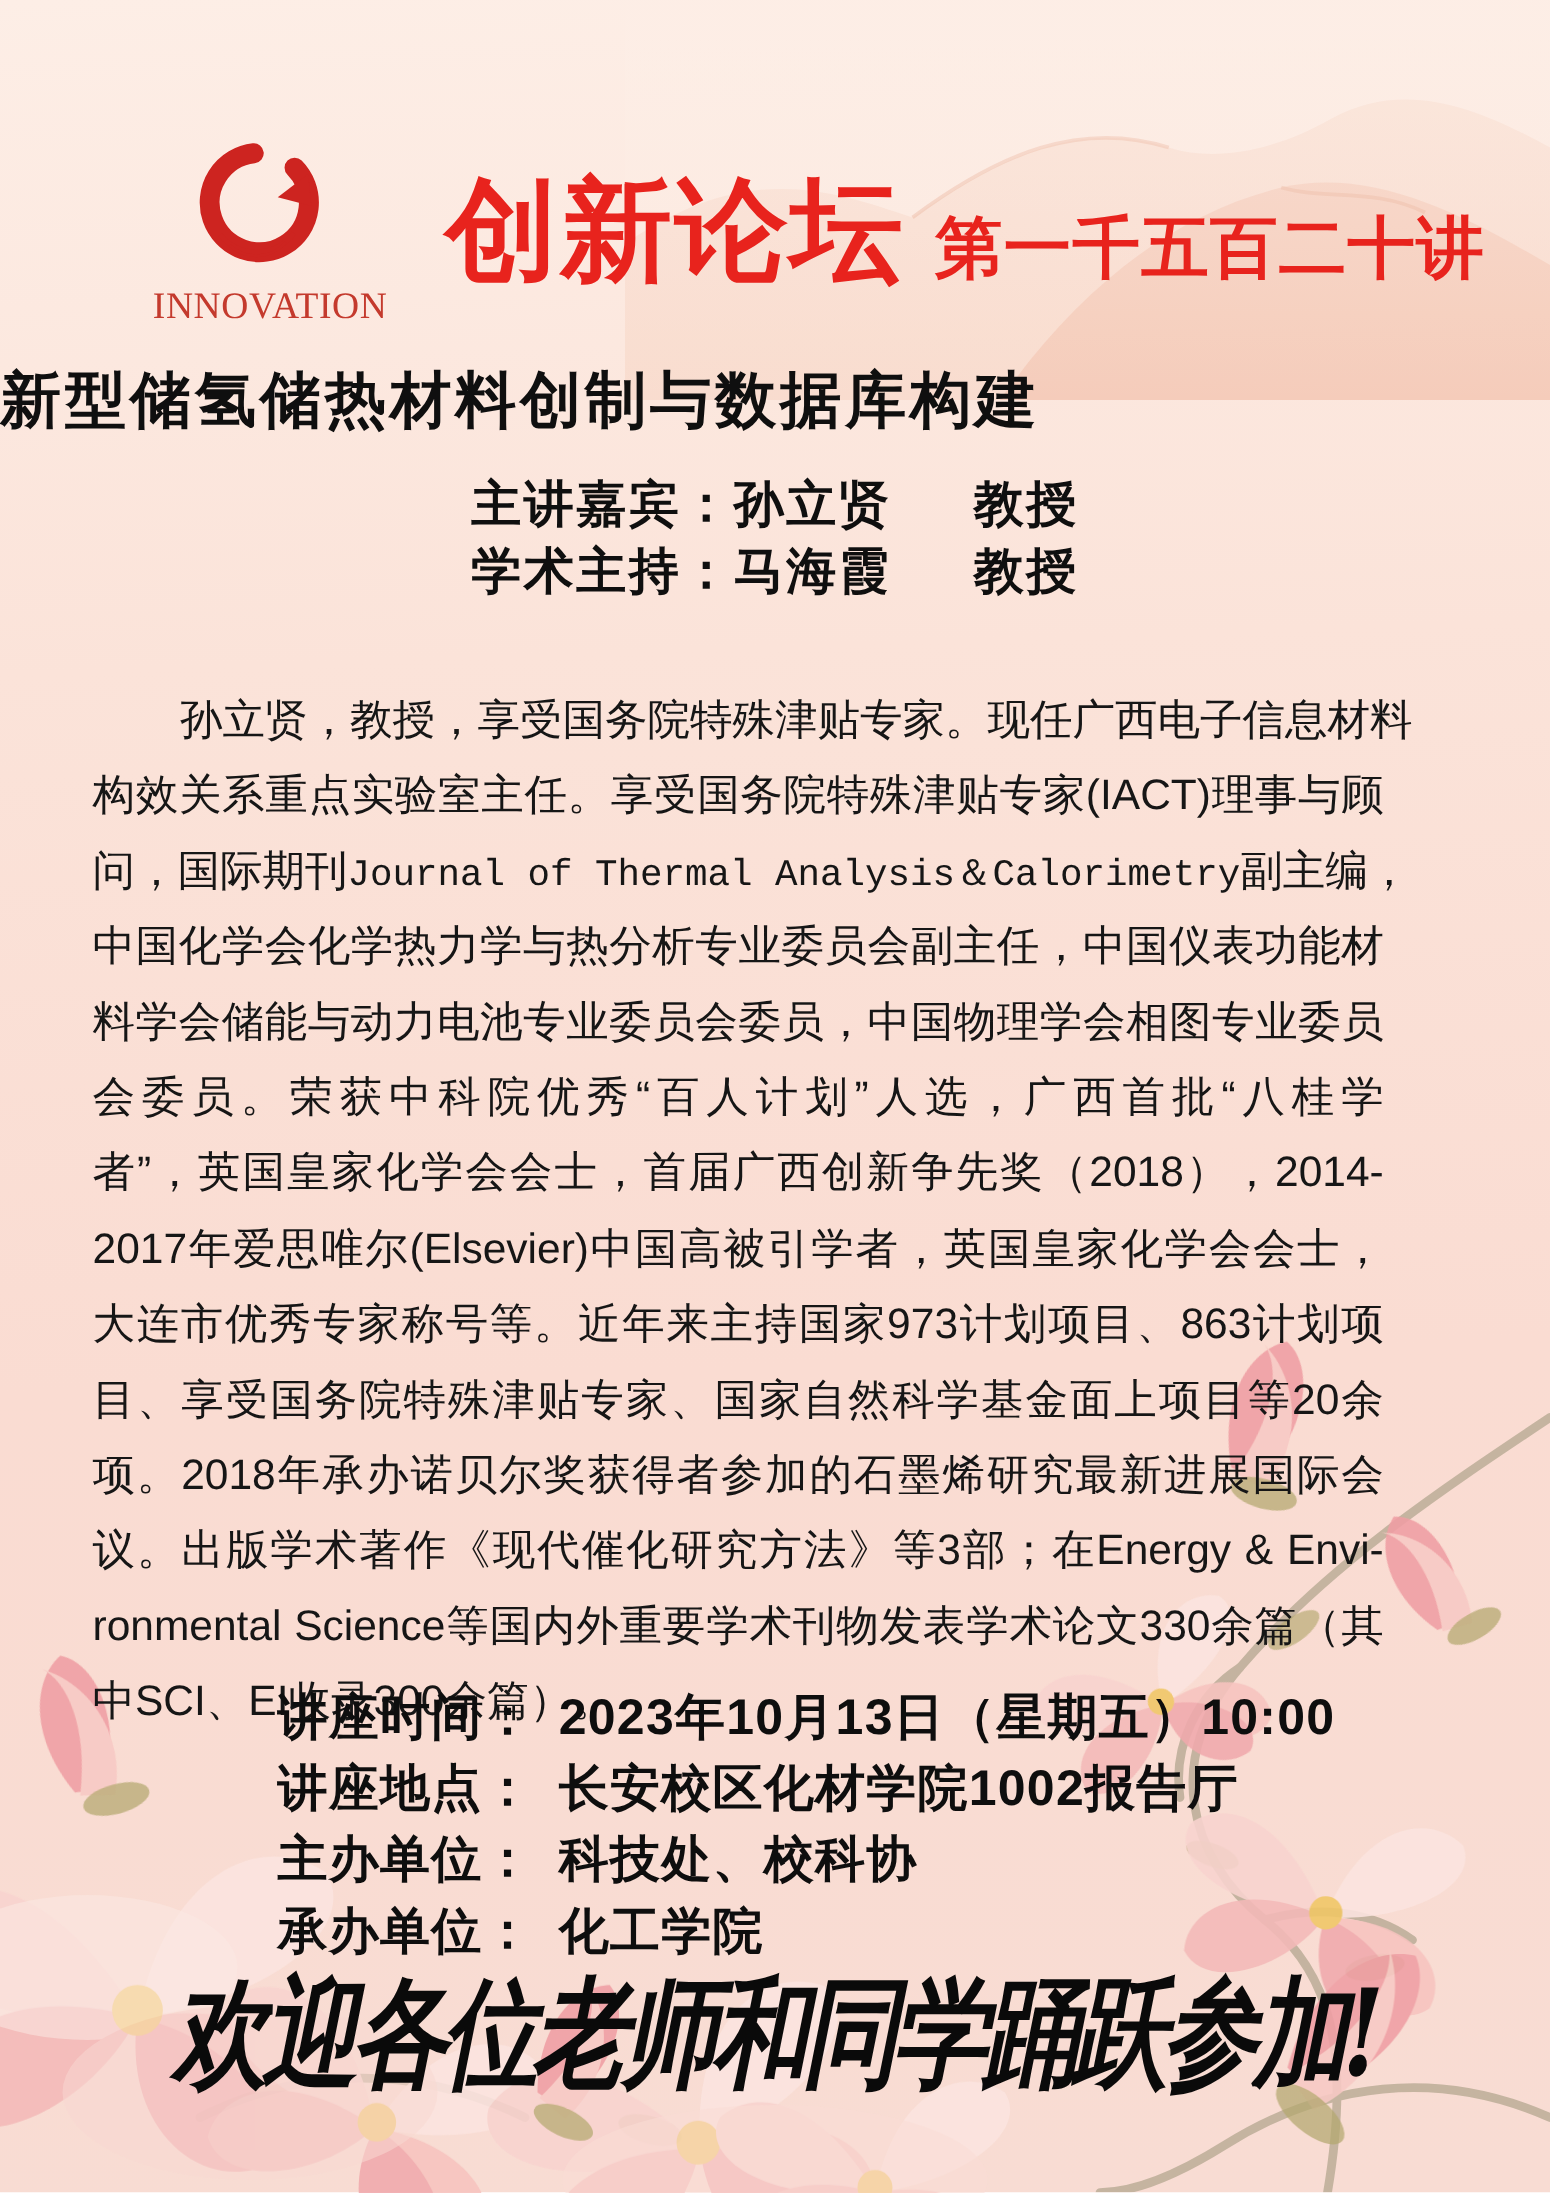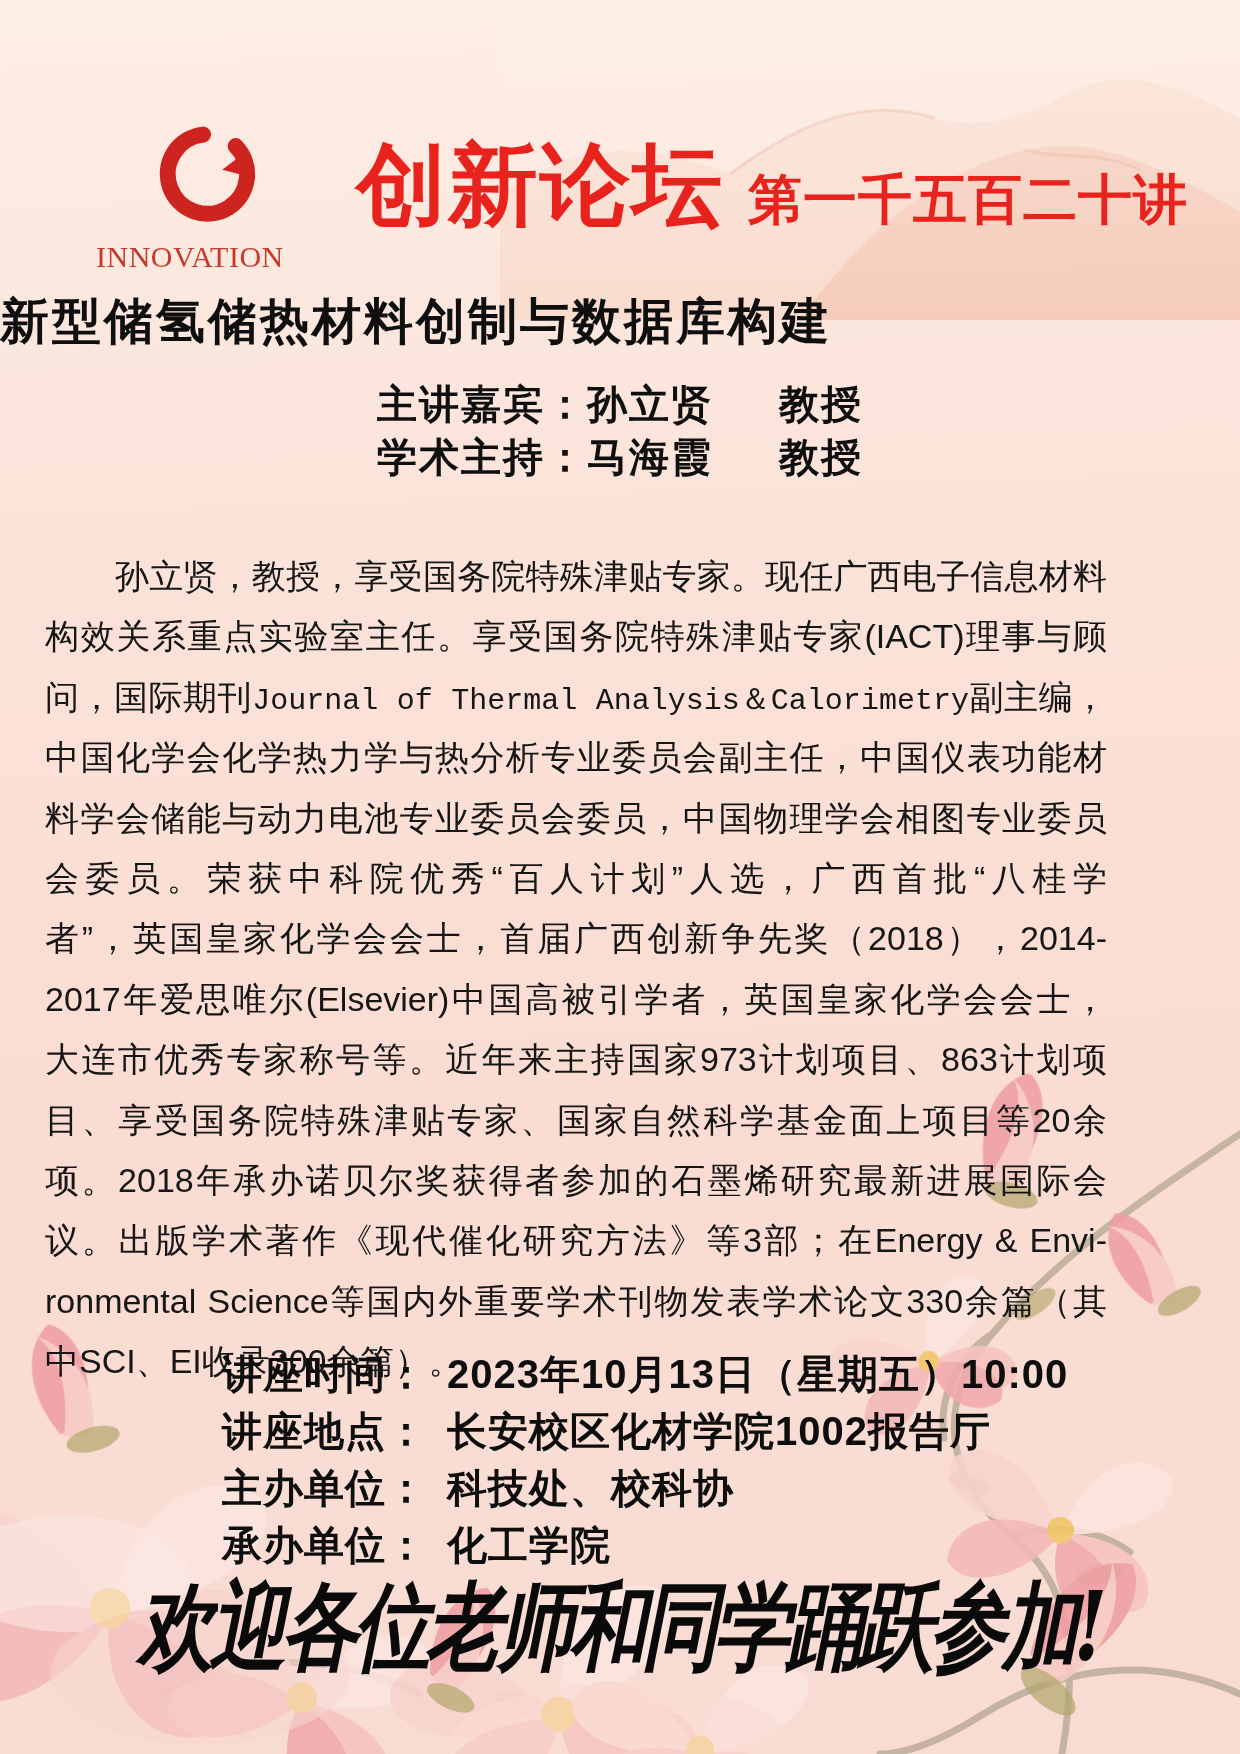--- a/index.html
+++ b/index.html
@@ -6,36 +6,36 @@
   .page {
     position:relative; width:1240px; height:1754px; overflow:hidden;
     background: linear-gradient(178deg, #fdeee6 0%, #fbe3d9 30%, #fadcd2 62%, #f8dcd3 100%);
     font-family:"Liberation Sans","DejaVu Sans",sans-serif;
     color:#141414;
   }
   .deco { position:absolute; z-index:1; pointer-events:none; }
   .bg-mountains { top:0; right:0; width:740px; height:320px; }
   .bg-flowers { left:0; bottom:0; width:1240px; height:700px; }
 
-  .logo-block { position:absolute; left:96px; top:108px; width:214px; text-align:left; z-index:2; }
+  .logo-block { position:absolute; left:96px; top:96px; width:214px; text-align:right; z-index:2; }
   .logo-mark { width:128px; height:130px; display:block; margin:0 auto; }
   .logo-word { font-family:"Liberation Serif","DejaVu Serif",serif; font-size:30px; color:#c43a2d; letter-spacing:0.5px; margin-top:2px; }
 
   .forum-title { position:absolute; left:356px; top:140px; font-size:90px; font-weight:800; color:#e8231d; letter-spacing:2px; z-index:2; line-height:1; }
   .lecture-number { position:absolute; left:748px; top:172px; font-size:54px; font-weight:700; color:#e8231d; letter-spacing:1px; z-index:2; line-height:1; }
 
   .main-title { position:absolute; left:0; top:293px; width:1240px; text-align:left; font-size:49px; font-weight:800; letter-spacing:3px; color:#0f0f0f; z-index:2; line-height:1.15; }
 
   .guest-row { position:absolute; left:0; width:1240px; text-align:center; font-size:40px; font-weight:600; letter-spacing:2px; color:#0f0f0f; z-index:2; line-height:1; }
   .guest-row.speaker { top:366px;margin-top:18px; }
   .guest-row.host { top:437px;text-align:center; }
   .guest-degree { margin-left:66px; }
 
   .bio { position:absolute; left:45px; top:548px; width:1062px; z-index:2; font-size:34px; line-height:56.4px; color:#161616; }
-  .bio-line { white-space:nowrap; text-align:justify; text-align-last:justify; }
+  .bio-line { white-space:nowrap; text-align:justify; text-align-last:justify;margin-left:29px; }
   .bio-line:first-of-type { padding-left:70px; }
   .bio-line:last-of-type { text-align-last:left; }
   .journal-em { font-size:30px; font-family:"Liberation Mono","DejaVu Sans Mono",monospace; }
 
   .details { position:absolute; left:222px; top:1346px; z-index:2; }
   .detail-row { font-size:40px; font-weight:700; line-height:57px; letter-spacing:1px; color:#0e0e0e; }
   .detail-value { margin-left:20px; }
 
   .welcome { position:absolute; left:0; top:1574px; width:1240px; text-align:center; z-index:2;
     font-size:96px; font-weight:900; font-style:italic; letter-spacing:-6px; line-height:1.1;

